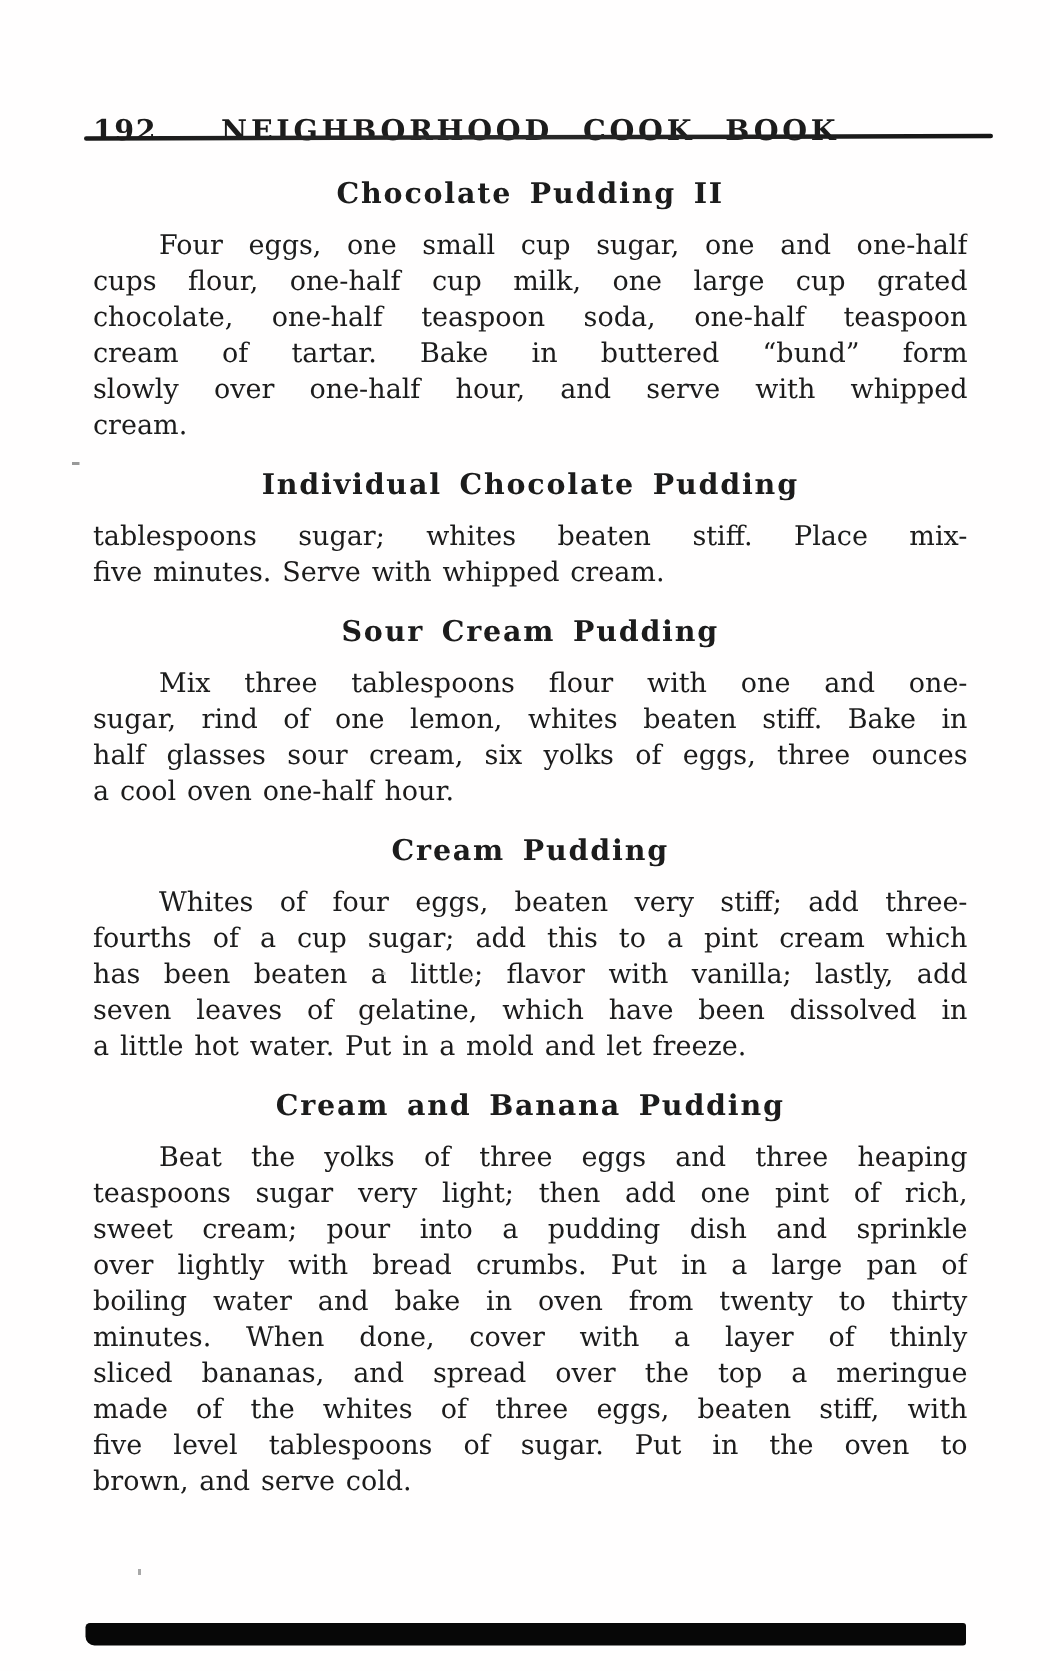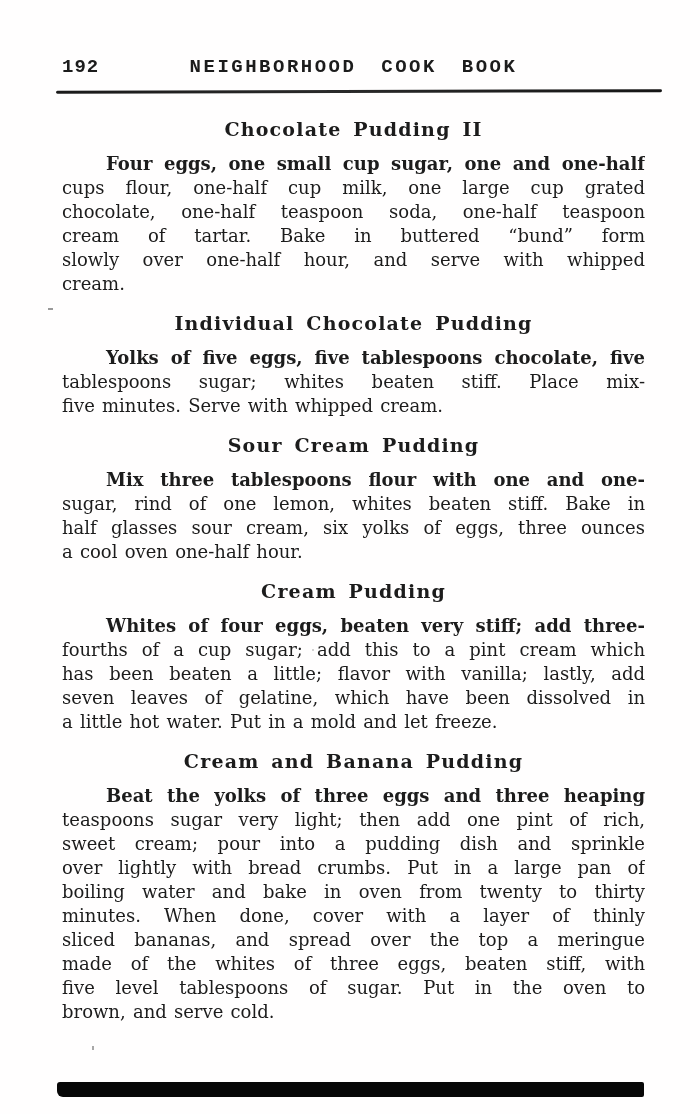--- a/index.html
+++ b/index.html
@@ -9,25 +9,24 @@
     height: 1114px;
     background: #fffefe;
     overflow: hidden;
     font-family: "DejaVu Serif", "Liberation Serif", serif;
     color: #1c1c1c;
   }
 
   
   .page-header {
     position: absolute;
-    top: 56px;
+    top: 76px;
     left: 62px;
     right: 55px;
     height: 24px;
-    font-family: Liberation Mono, monospace;
   }
   .page-number {
     position: absolute;
     left: 0; top: 0;
     font-size: 19px;
     font-weight: bold;
     letter-spacing: 1px;
   }
   .book-title {
     text-align: center;
@@ -68,21 +67,21 @@
   .text-line {
     font-size: 18px;
     line-height: 24px;
     height: 24px;
     text-align: justify;
     text-align-last: justify;
     word-spacing: 1.5px;
     white-space: normal;
     overflow: hidden;
   }
-  .text-line.indent { text-indent: 44px; font-weight: bold; }
+  .text-line.indent { text-indent: 44px; }
   .text-line.end { text-align-last: left; }
 
   
   .scan-bar {
     position: absolute;
     left: 57px;
     top: 1082px;
     width: 587px;
     height: 15px;
     background: #070707;
@@ -116,21 +115,20 @@
         <div class="text-line">chocolate, one-half teaspoon soda, one-half teaspoon</div>
         <div class="text-line">cream of tartar.  Bake in buttered “bund” form</div>
         <div class="text-line">slowly over one-half hour, and serve with whipped</div>
         <div class="text-line end">cream.</div>
       </div>
     </div>
 
     <div class="recipe-section">
       <div class="recipe-title">Individual Chocolate Pudding</div>
       <div class="recipe-paragraph">
-        <div class="text-line indent">Yolks of five eggs, five tablespoons chocolate, five</div>
         <div class="text-line">tablespoons sugar; whites beaten stiff.  Place mix-</div>
         <div class="text-line end">five minutes.  Serve with whipped cream.</div>
       </div>
     </div>
 
     <div class="recipe-section">
       <div class="recipe-title">Sour Cream Pudding</div>
       <div class="recipe-paragraph">
         <div class="text-line indent">Mix three tablespoons flour with one and one-</div>
         <div class="text-line">sugar, rind of one lemon, whites beaten stiff.  Bake in</div>

